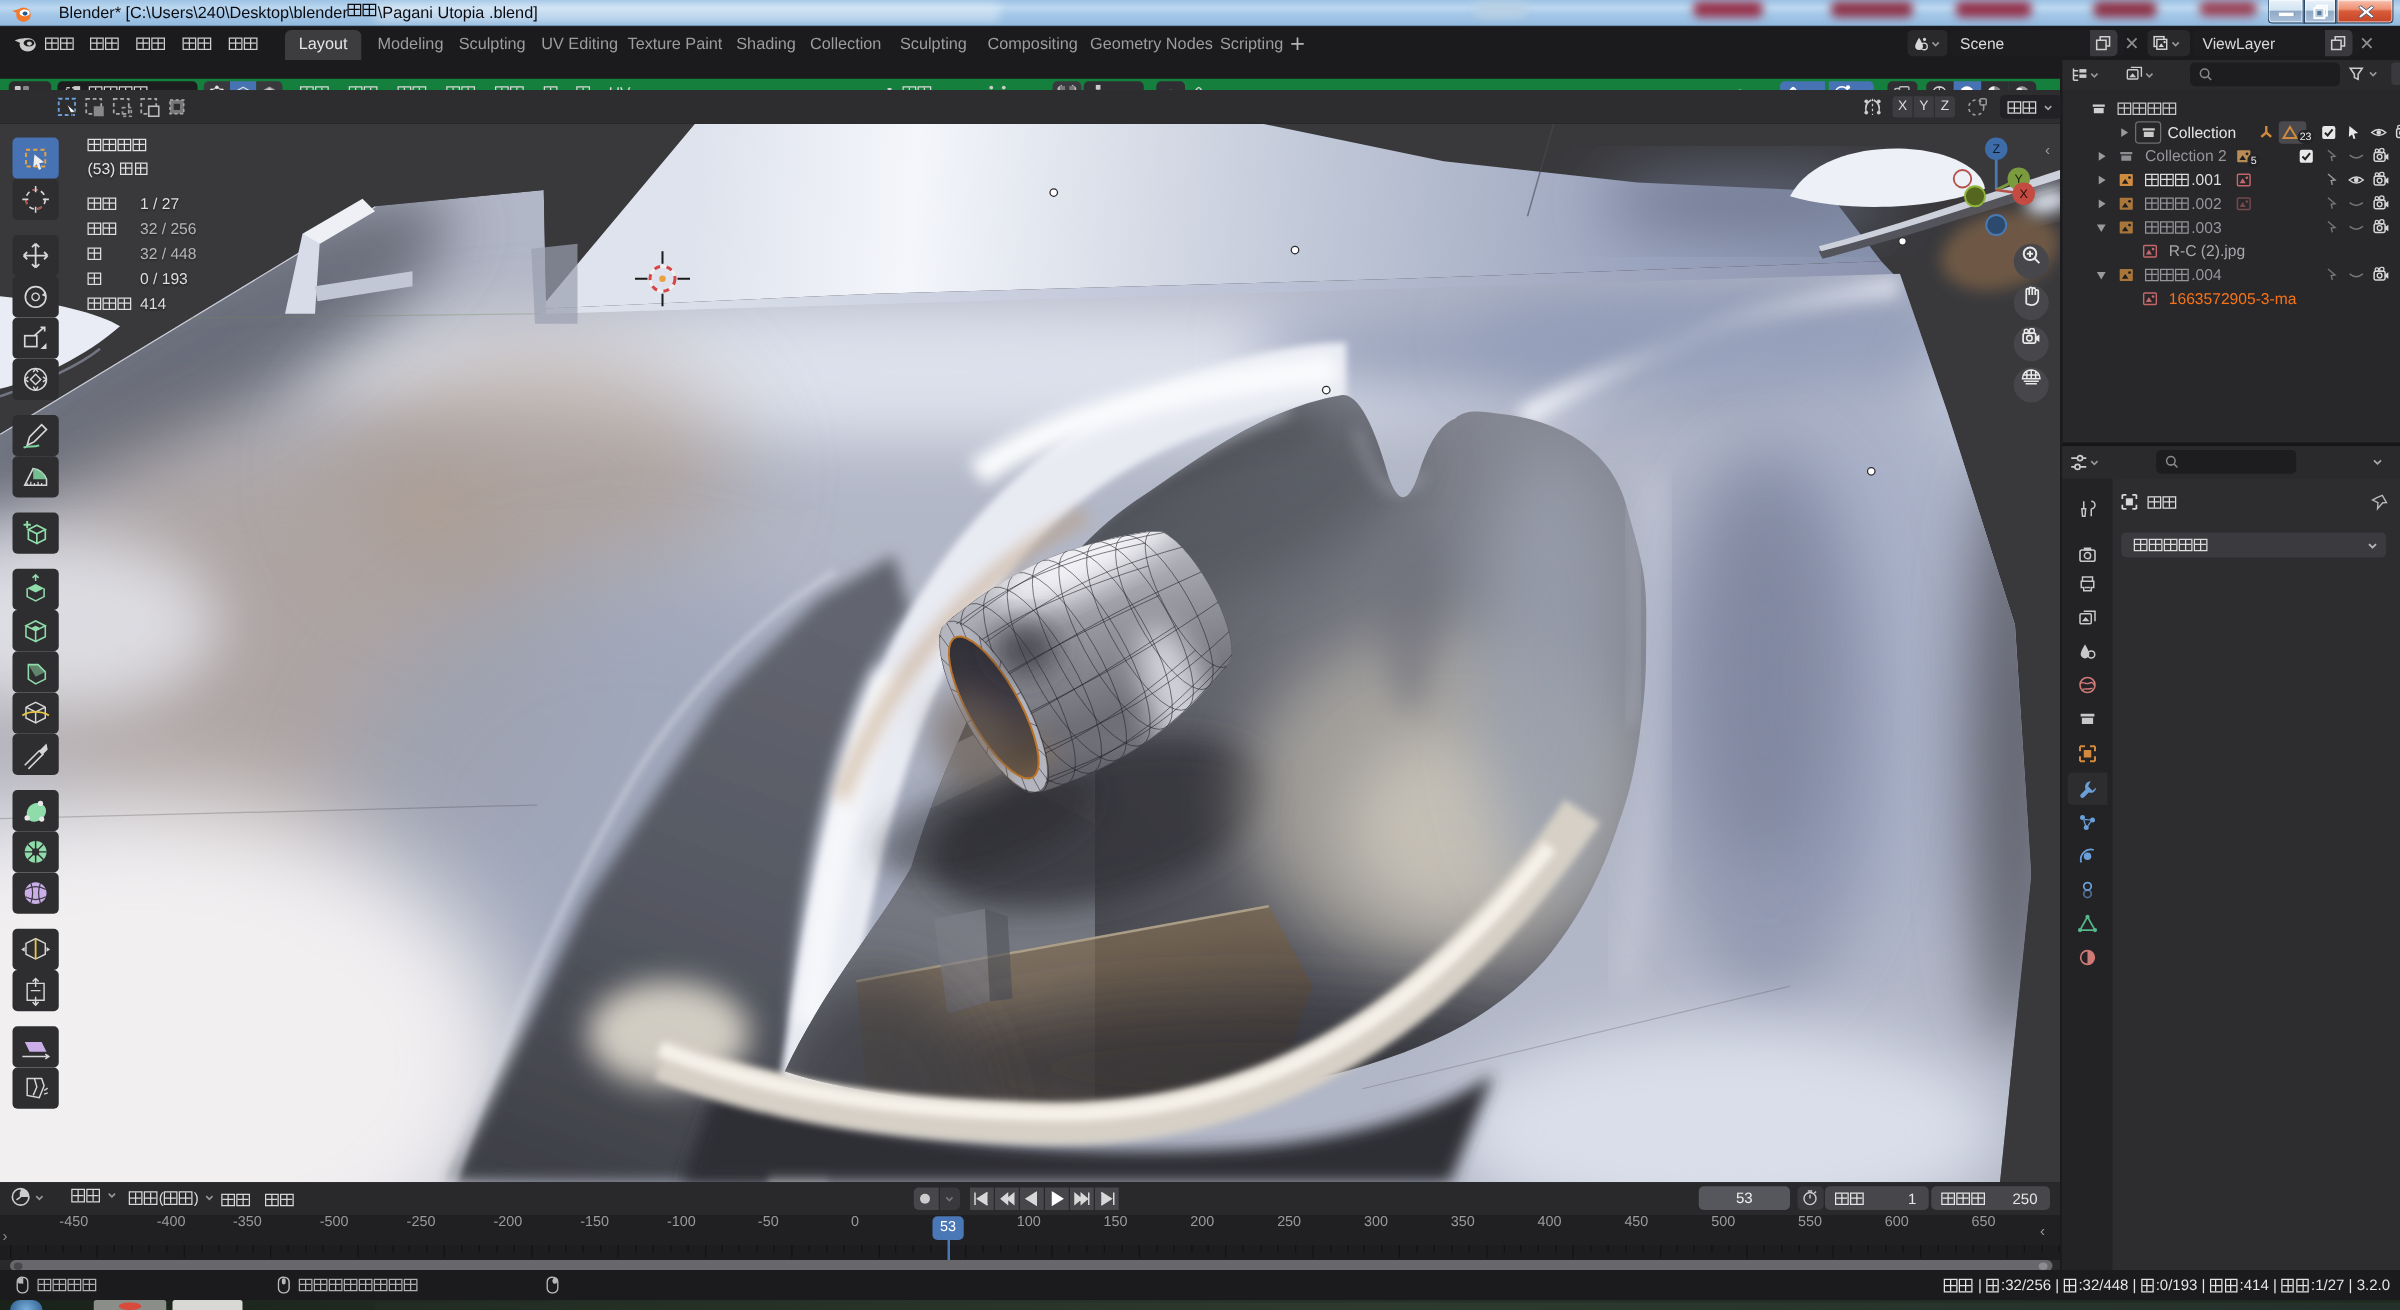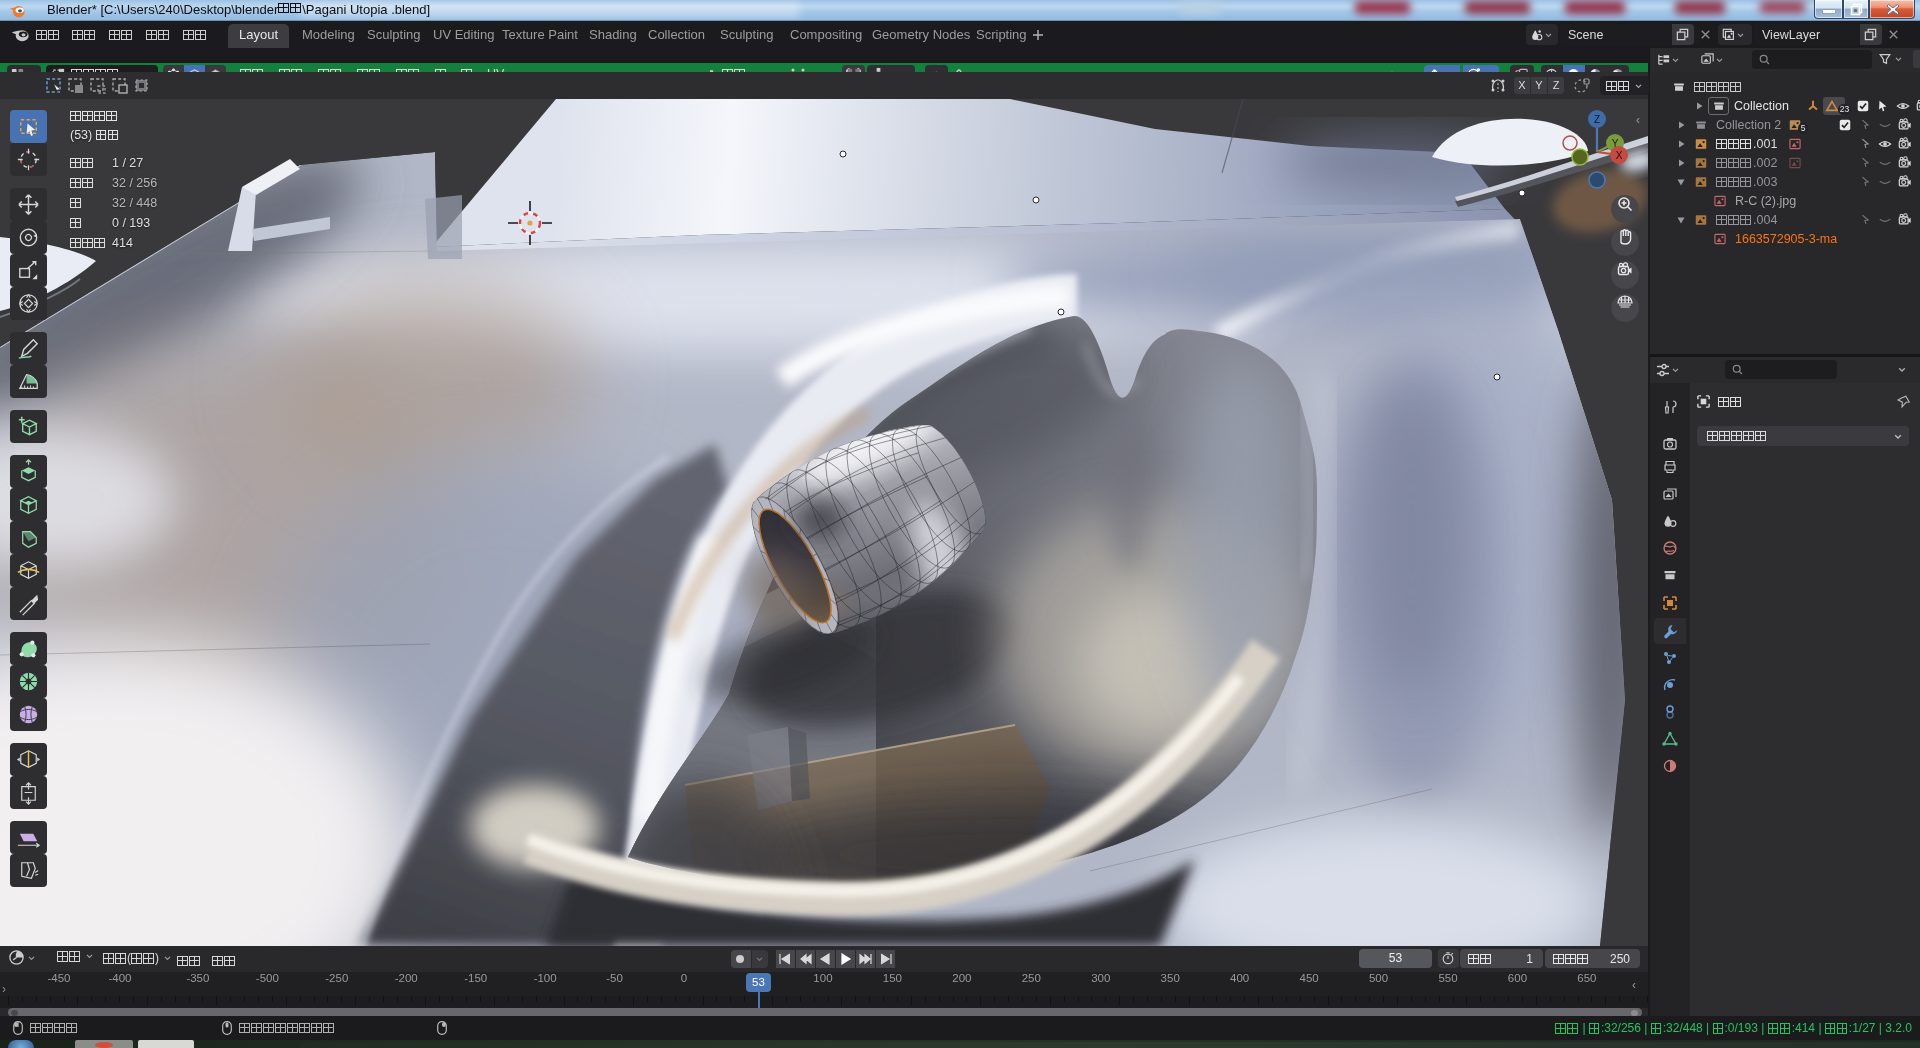--- a/index.html
+++ b/index.html
@@ -1237,21 +1237,21 @@
         <span style="position:absolute;left:8px;top:3px"><b class="z"></b><b class="z"></b></span>
         <span style="position:absolute;right:10px;top:2.5px">1</span>
       </div>
 <div style="position:absolute;left:1545px;top:3px;width:95px;height:19px;background:#47474b;border-radius:4px;color:#e6e6e6;font-size:12px">
         <span style="position:absolute;left:8px;top:3px"><b class="z"></b><b class="z"></b><b class="z"></b></span>
         <span style="position:absolute;right:10px;top:2.5px">250</span>
       </div>
 </div>
 <div style="position:absolute;left:0;top:26px;width:1648px;height:24px;background:#202023;color:#9a9a9d;font-size:11.5px">
       <span style="position:absolute;left:39.0px;top:0;width:40px;text-align:center">-450</span>
-      <span style="position:absolute;left:108.44999999999999px;top:0;width:40px;text-align:left">-400</span>
+      <span style="position:absolute;left:108.44999999999999px;top:0;width:40px;text-align:right">-400</span>
       <span style="position:absolute;left:177.9px;top:0;width:40px;text-align:center">-350</span>
       <span style="position:absolute;left:247.35000000000002px;top:0;width:40px;text-align:center">-500</span>
       <span style="position:absolute;left:316.8px;top:0;width:40px;text-align:center">-250</span>
       <span style="position:absolute;left:386.25px;top:0;width:40px;text-align:center">-200</span>
       <span style="position:absolute;left:455.70000000000005px;top:0;width:40px;text-align:center">-150</span>
       <span style="position:absolute;left:525.1500000000001px;top:0;width:40px;text-align:center">-100</span>
       <span style="position:absolute;left:594.6px;top:0;width:40px;text-align:center">-50</span>
       <span style="position:absolute;left:664.0500000000001px;top:0;width:40px;text-align:center">0</span>
       <span style="position:absolute;left:802.95px;top:0;width:40px;text-align:center">100</span>
       <span style="position:absolute;left:872.4000000000001px;top:0;width:40px;text-align:center">150</span>
@@ -1412,21 +1412,21 @@
         <rect x="3.5" y="1.5" width="3" height="5" rx="1.5" fill="#b8b8bb"></rect>
       </svg>
       <span style="color:#b0b0b3"><b class="z"></b><b class="z"></b><b class="z"></b><b class="z"></b><b class="z"></b><b class="z"></b><b class="z"></b><b class="z"></b></span>
     </div>
 <div class="row" style="position:absolute;left:437px;top:5px">
       <svg width="10" height="14" viewBox="0 0 10 14" style="margin-right:7px">
         <rect x="0.7" y="0.7" width="8.6" height="12.6" rx="4" fill="none" stroke="#b8b8bb" stroke-width="1.2"></rect>
         <rect x="5" y="1.2" width="3.8" height="4.8" rx="2" fill="#b8b8bb"></rect>
       </svg>
     </div>
-<div class="row" style="position:absolute;right:8px;top:5px;color:#22c55e"><b class="z"></b><b class="z"></b>&nbsp;|&nbsp;<b class="z"></b>:32/256&nbsp;|&nbsp;<b class="z"></b>:32/448&nbsp;|&nbsp;<b class="z"></b>:0/193&nbsp;|&nbsp;<b class="z"></b><b class="z"></b>:414&nbsp;|&nbsp;<b class="z"></b><b class="z"></b>:1/27&nbsp;|&nbsp;3.2.0</div>
+<div class="row" style="position:absolute;right:8px;top:5px;color:#e5e5e5"><b class="z"></b><b class="z"></b>&nbsp;|&nbsp;<b class="z"></b>:32/256&nbsp;|&nbsp;<b class="z"></b>:32/448&nbsp;|&nbsp;<b class="z"></b>:0/193&nbsp;|&nbsp;<b class="z"></b><b class="z"></b>:414&nbsp;|&nbsp;<b class="z"></b><b class="z"></b>:1/27&nbsp;|&nbsp;3.2.0</div>
 </div>
 <div id="taskbar" class="abs" style="background:linear-gradient(90deg,#1a231a,#27332a 40%,#1f2a1f)">
 <div style="position:absolute;left:8px;top:0;width:26px;height:8px;border-radius:13px 13px 0 0;background:radial-gradient(circle at 50% 100%,#7ab0dc,#2a5a8c)"></div>
 <div style="position:absolute;left:75px;top:0;width:58px;height:8px;background:#8a8d88;border-radius:2px 2px 0 0">
       <div style="margin:2px auto;width:18px;height:6px;background:#d84a3a;border-radius:50%"></div>
     </div>
 <div style="position:absolute;left:138px;top:0;width:56px;height:8px;background:#d8d8d4;border-radius:2px 2px 0 0"></div>
 <div style="position:absolute;left:300px;top:2px;width:1620px;height:6px;background:linear-gradient(90deg,#222c22,#2d3a2d,#24302a)"></div>
 </div>
 </body></html>

